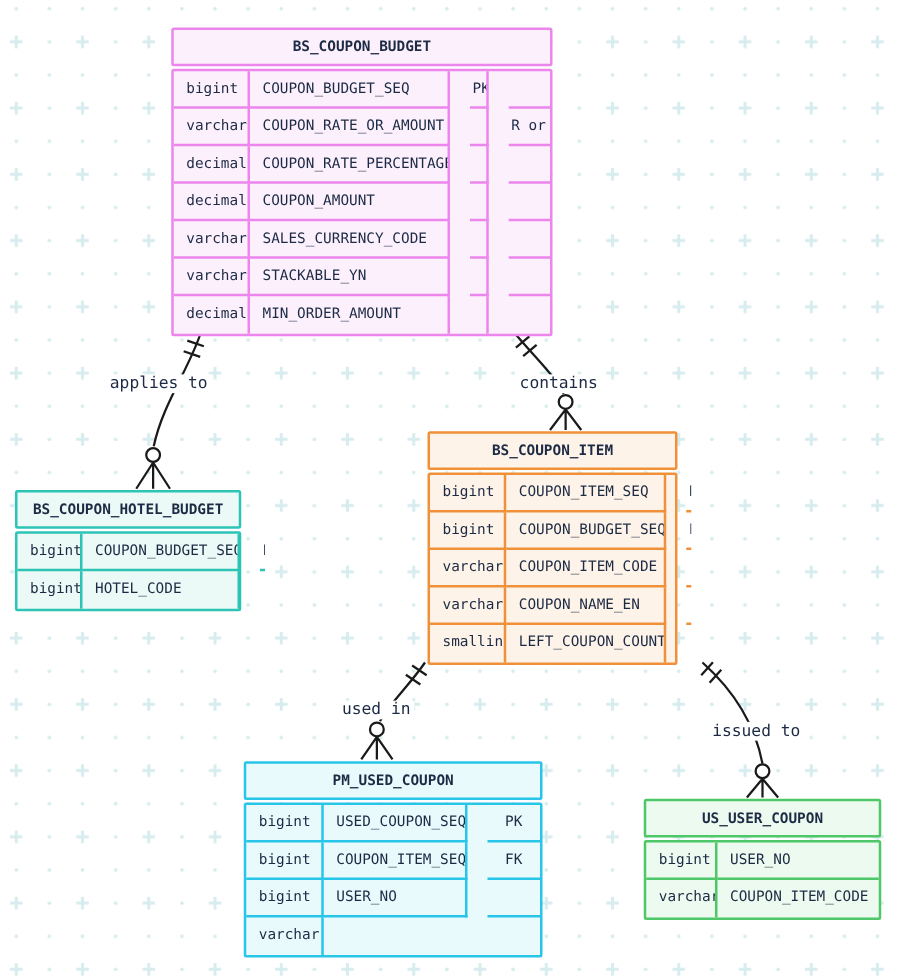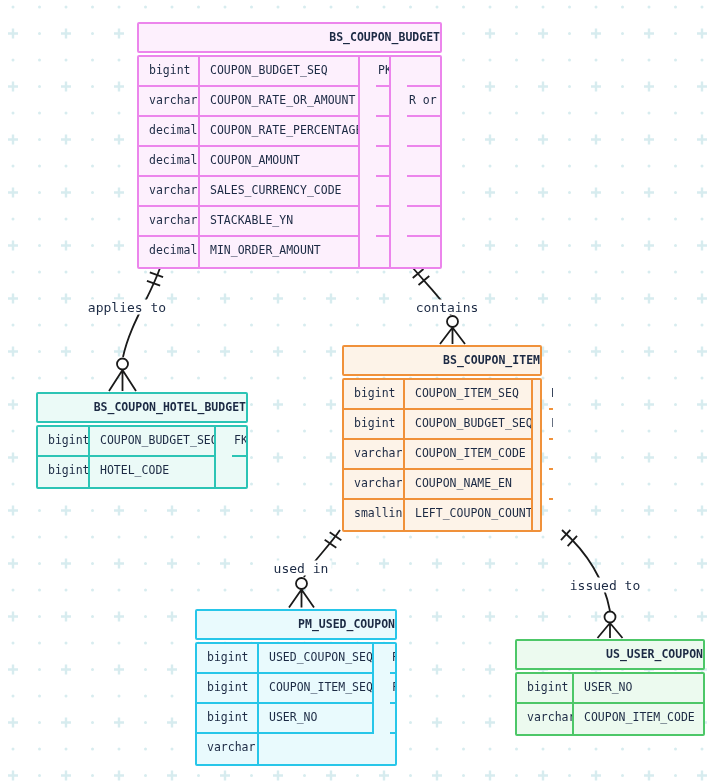--- a/index.html
+++ b/index.html
@@ -13,21 +13,21 @@
   .bg-dot{fill:var(--pat,#d7ecef);}
   .bg-cross{stroke:var(--pat,#d7ecef);stroke-width:2.4;fill:none;}
   .rel-line{stroke:var(--line,#1a1a1a);stroke-width:1.8;fill:none;}
   .rel-circle{stroke:var(--line,#1a1a1a);stroke-width:1.8;fill:#fff;}
   .tick{stroke:var(--line,#1a1a1a);stroke-width:1.8;}
 
   .entity{position:absolute;z-index:1;font-size:11.5px;}
   .ent-header{
     box-sizing:border-box;height:31px;line-height:27px;
     border:2px solid var(--bc);border-radius:2px;
-    background:var(--fill);text-align:right;
+    background:var(--fill);text-align:center;
     font-weight:700;font-size:11.5px;margin-bottom:2px;
   }
   .ent-body{
     display:grid;border:2px solid var(--bc);border-radius:2px;
     background:var(--fill);grid-auto-rows:30px;
   }
   .cell{
     box-sizing:border-box;height:30px;line-height:26px;
     border-right:2px solid var(--bc);border-bottom:2px solid var(--bc);
     padding:0 0 0 10px;white-space:nowrap;overflow:hidden;
@@ -138,21 +138,21 @@
     <div class="cell center"></div>
     <div class="cell center lastcol"></div>
 
     <div class="cell lastrow">decimal</div>
     <div class="cell lastrow">MIN_ORDER_AMOUNT</div>
     <div class="cell center lastrow"></div>
     <div class="cell center lastcol lastrow"></div>
   </div>
 </div>
 
-<div class="entity" style="left: 36px; top: 392px; width: 212px; --bc: #2cc4b5; --fill: #ebfaf7;">
+<div class="entity" style="left: 12px; top: 392px; width: 181px; --bc: #2cc4b5; --fill: #ebfaf7;">
   <div class="ent-header">BS_COUPON_HOTEL_BUDGET</div>
   <div class="ent-body" style="grid-template-columns:52px 126px 1fr">
     <div class="cell">bigint</div>
     <div class="cell">COUPON_BUDGET_SEQ</div>
     <div class="cell center lastcol">FK</div>
 
     <div class="cell lastrow">bigint</div>
     <div class="cell lastrow">HOTEL_CODE</div>
     <div class="cell center lastcol lastrow"></div>
   </div>
@@ -176,21 +176,21 @@
     <div class="cell">varchar</div>
     <div class="cell">COUPON_NAME_EN</div>
     <div class="cell center lastcol"></div>
 
     <div class="cell lastrow">smallint</div>
     <div class="cell lastrow">LEFT_COUPON_COUNT</div>
     <div class="cell center lastcol lastrow"></div>
   </div>
 </div>
 
-<div class="entity" style="left: 195px; top: 609px; width: 202px; --bc: #27c6e9; --fill: #e9fafd;">
+<div class="entity" style="left: 195px; top: 609px; width: 239px; --bc: #27c6e9; --fill: #e9fafd;">
   <div class="ent-header">PM_USED_COUPON</div>
   <div class="ent-body" style="grid-template-columns:62px 115px 1fr">
     <div class="cell">bigint</div>
     <div class="cell">USED_COUPON_SEQ</div>
     <div class="cell center lastcol">PK</div>
 
     <div class="cell">bigint</div>
     <div class="cell">COUPON_ITEM_SEQ</div>
     <div class="cell center lastcol">FK</div>
 

